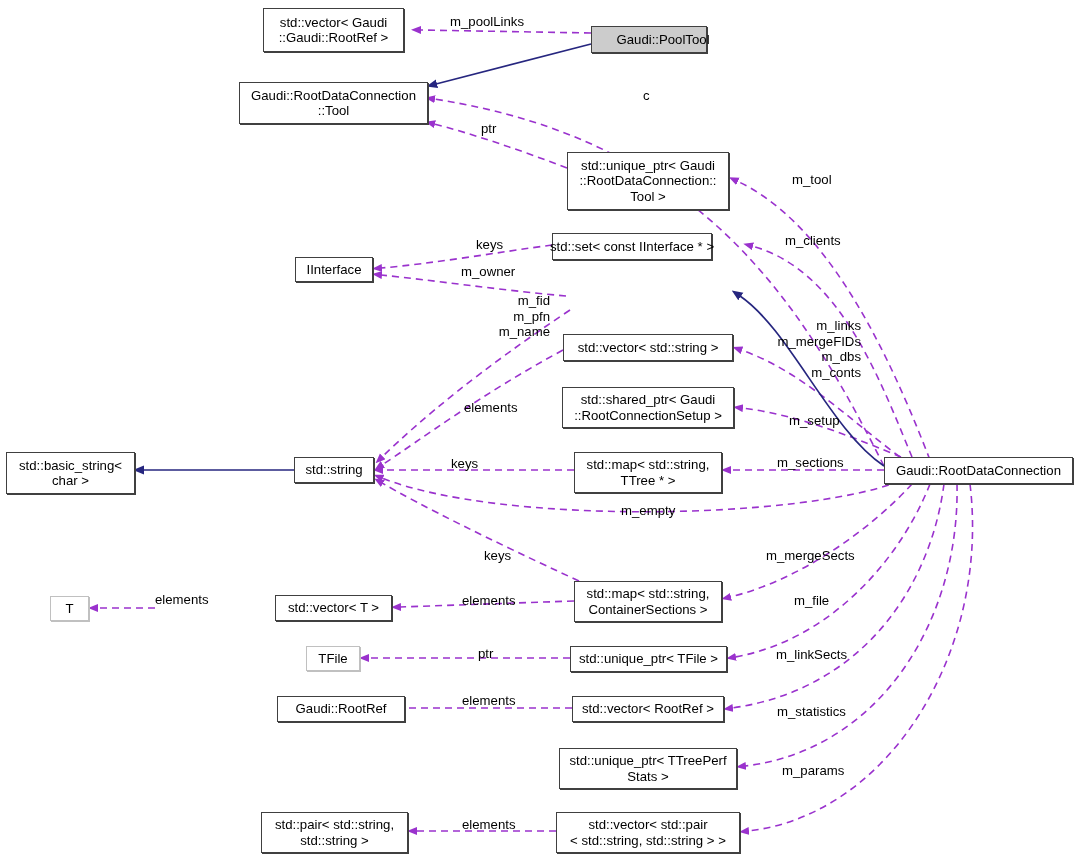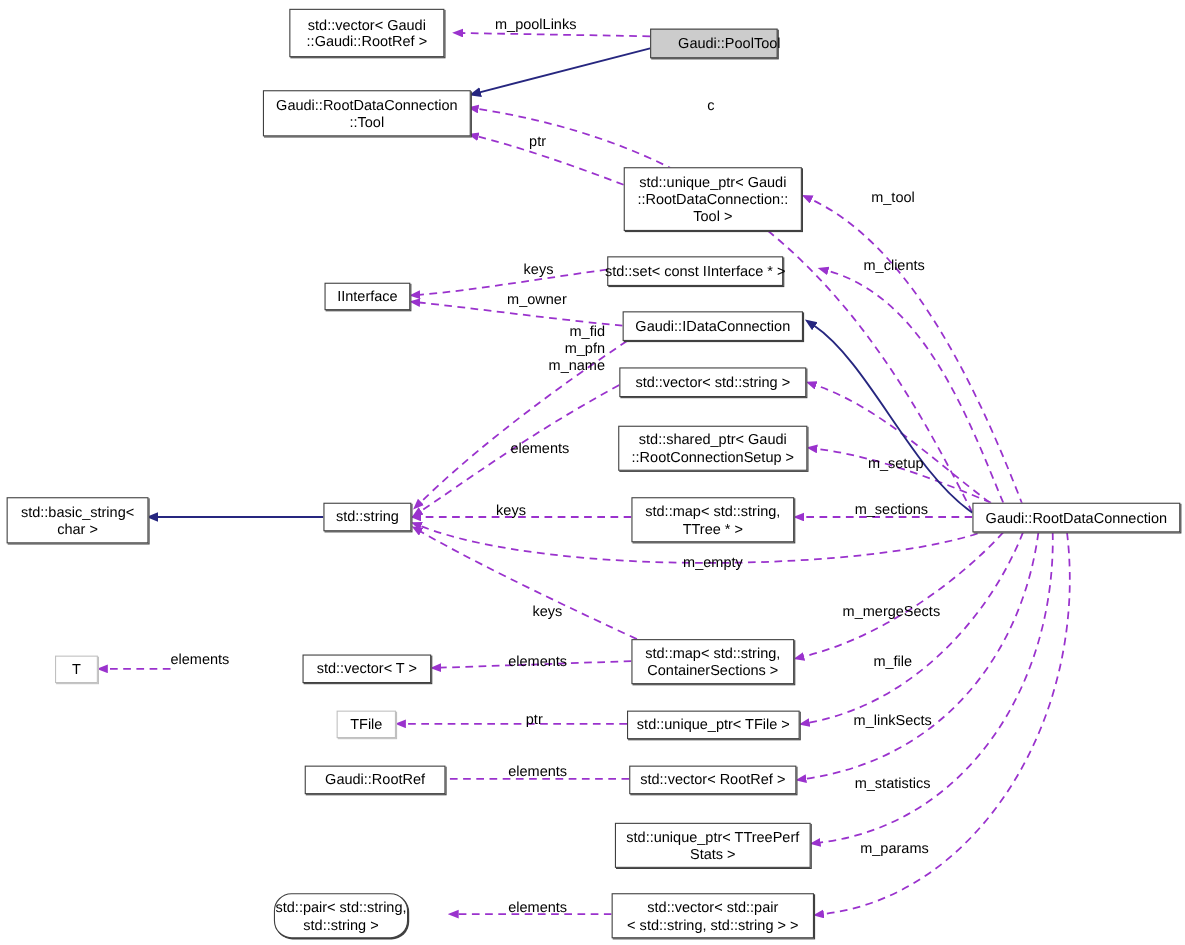--- a/index.html
+++ b/index.html
@@ -117,21 +117,20 @@
 ::Tool</div>
 
   <div class="node-box" style="left:567px;top:152px;width:162px;height:58px;">std::unique_ptr&lt; Gaudi
 ::RootDataConnection::
 Tool &gt;</div>
 
   <div class="node-box" style="left:552px;top:233px;width:160px;height:27px;">std::set&lt; const IInterface * &gt;</div>
 
   <div class="node-box" style="left:295px;top:257px;width:78px;height:25px;">IInterface</div>
 
-  <div class="node-box" style="left:566px;top:283px;width:164px;height:27px;">Gaudi::IDataConnection</div>
 
   <div class="node-box" style="left:563px;top:334px;width:170px;height:27px;">std::vector&lt; std::string &gt;</div>
 
   <div class="node-box" style="left:562px;top:387px;width:172px;height:41px;">std::shared_ptr&lt; Gaudi
 ::RootConnectionSetup &gt;</div>
 
   <div class="node-box" style="left:6px;top:452px;width:129px;height:42px;">std::basic_string&lt;
 char &gt;</div>
 
   <div class="node-box" style="left:294px;top:457px;width:80px;height:26px;">std::string</div>
@@ -152,21 +151,21 @@
 
   <div class="node-box" style="left:570px;top:646px;width:157px;height:26px;">std::unique_ptr&lt; TFile &gt;</div>
 
   <div class="node-box" style="left:277px;top:696px;width:128px;height:26px;">Gaudi::RootRef</div>
 
   <div class="node-box" style="left:572px;top:696px;width:152px;height:26px;">std::vector&lt; RootRef &gt;</div>
 
   <div class="node-box" style="left:559px;top:748px;width:178px;height:41px;">std::unique_ptr&lt; TTreePerf
 Stats &gt;</div>
 
-  <div class="node-box" style="left:249px;top:812px;width:122px;height:41px;border-radius:16px;">std::pair&lt; std::string,
+  <div class="node-box" style="left:261px;top:812px;width:147px;height:41px;">std::pair&lt; std::string,
 std::string &gt;</div>
 
   <div class="node-box" style="left:556px;top:812px;width:184px;height:41px;">std::vector&lt; std::pair
 &lt; std::string, std::string &gt; &gt;</div>
 
   <div class="edge-label" style="left:450px;top:14px;">m_poolLinks</div>
 
   <div class="edge-label" style="left:643px;top:88px;">c</div>
 
   <div class="edge-label" style="left:481px;top:121px;">ptr</div>
@@ -176,20 +175,24 @@
   <div class="edge-label" style="left:785px;top:233px;">m_clients</div>
 
   <div class="edge-label" style="left:476px;top:237px;">keys</div>
 
   <div class="edge-label" style="left:461px;top:264px;">m_owner</div>
 
   <div class="edge-label" style="left:464px;top:293px;width:86px;">m_fid
 m_pfn
 m_name</div>
 
+  <div class="edge-label" style="left:769px;top:318px;width:92px;">m_links
+m_mergeFIDs
+m_dbs
+m_conts</div>
 
   <div class="edge-label" style="left:464px;top:400px;">elements</div>
 
   <div class="edge-label" style="left:789px;top:413px;">m_setup</div>
 
   <div class="edge-label" style="left:451px;top:456px;">keys</div>
 
   <div class="edge-label" style="left:777px;top:455px;">m_sections</div>
 
   <div class="edge-label" style="left:621px;top:503px;">m_empty</div>

